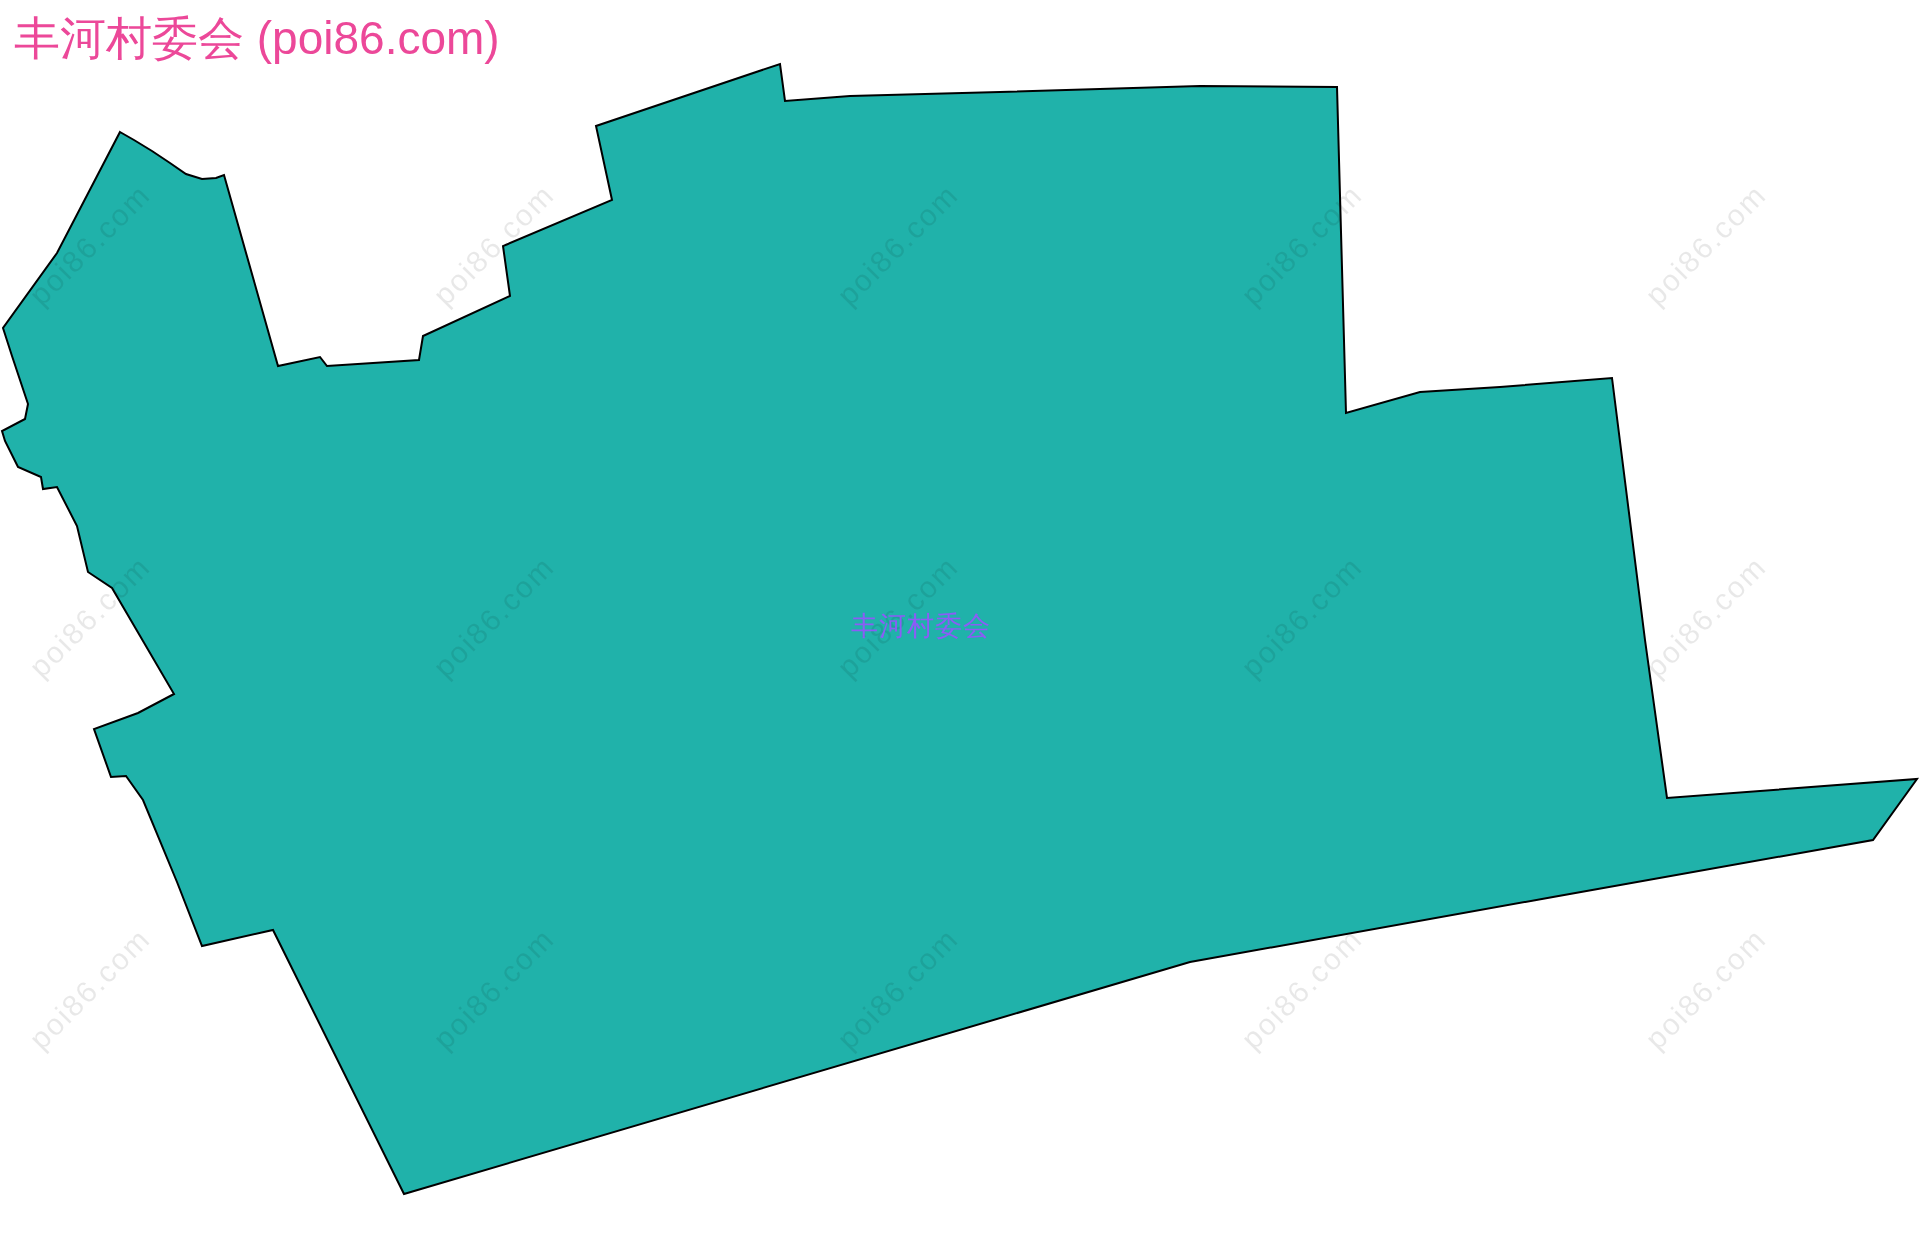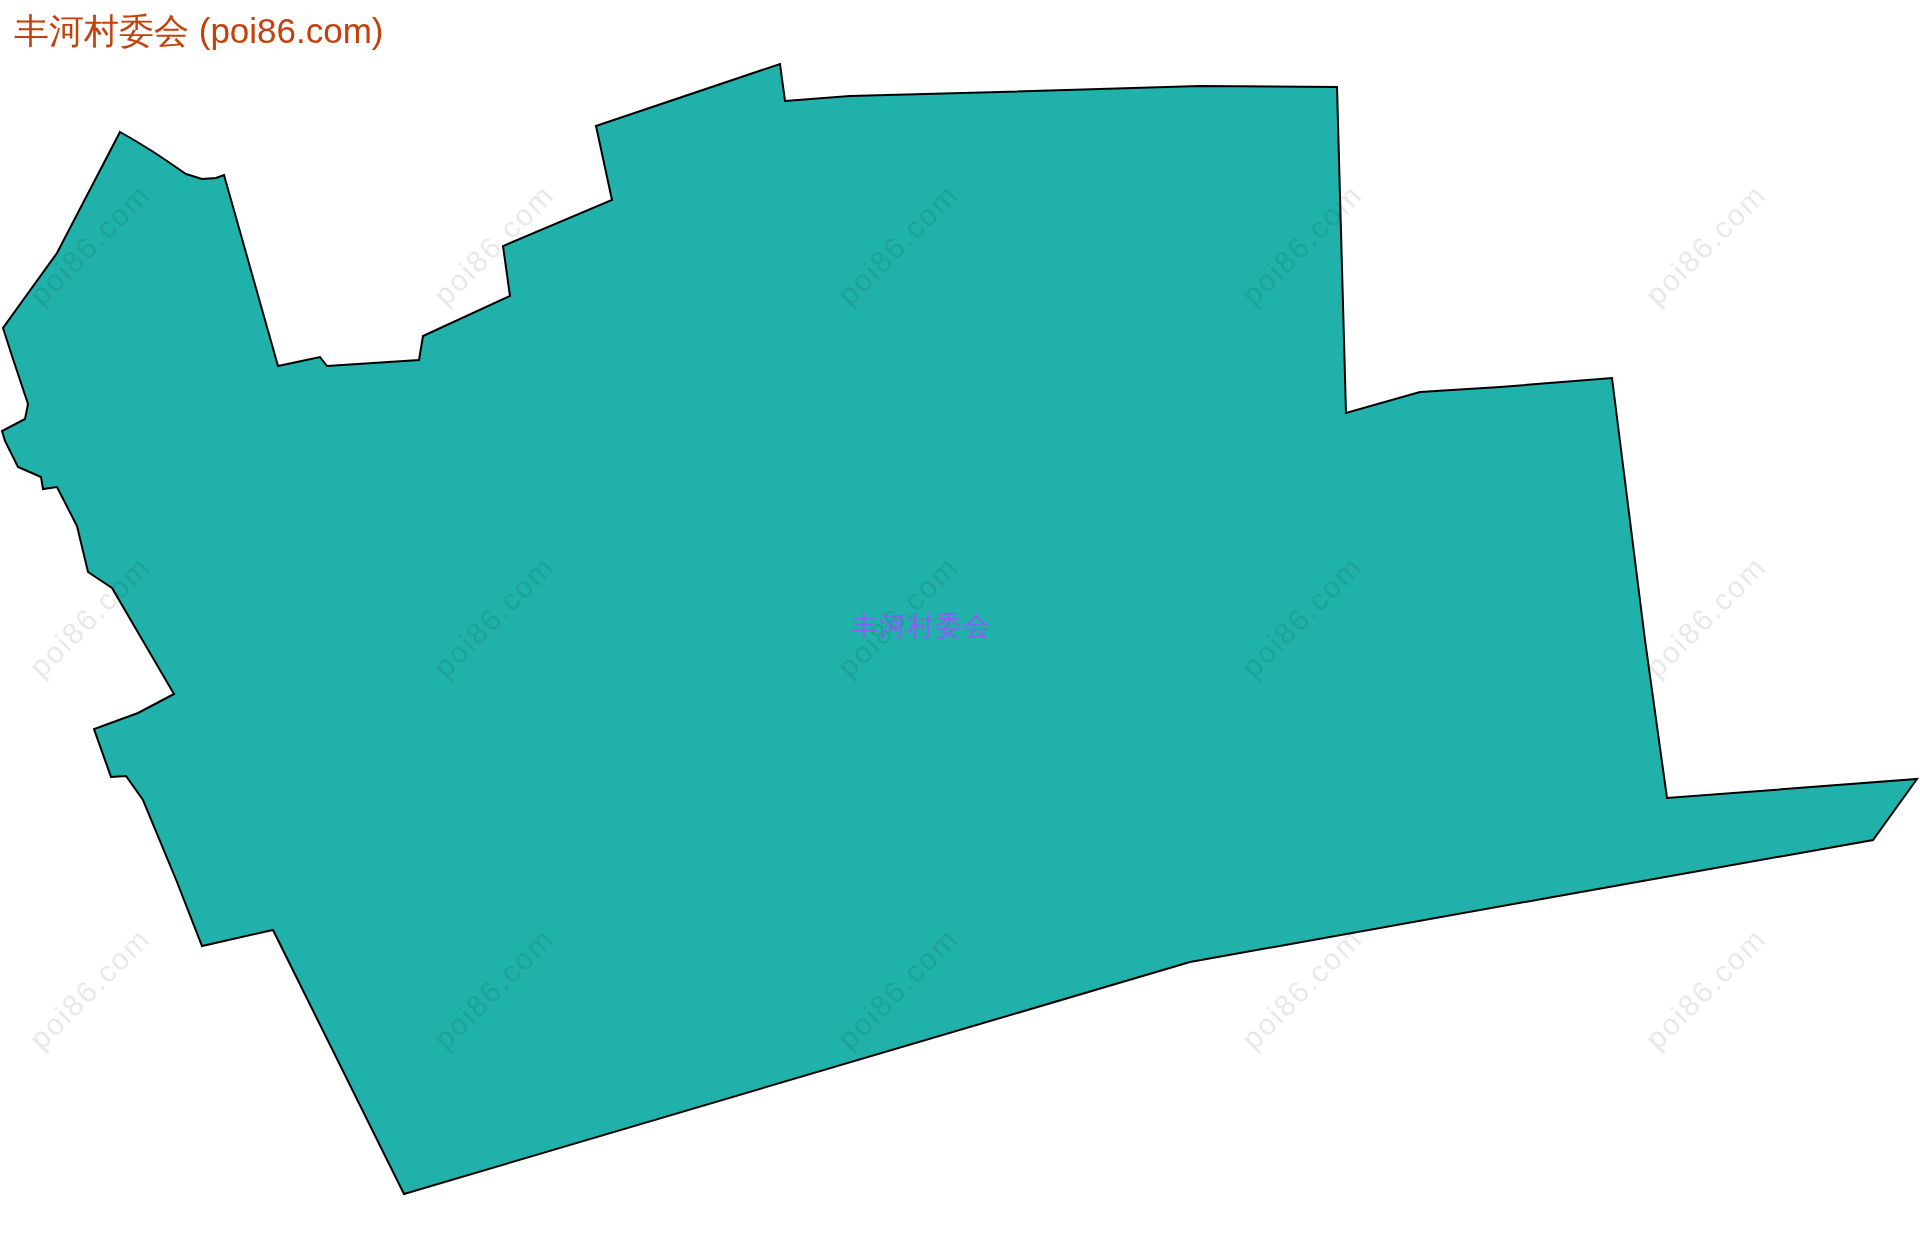--- a/index.html
+++ b/index.html
@@ -36,22 +36,22 @@
     white-space: nowrap;
     font-size: 30px;
     letter-spacing: 2px;
     transform: translate(-50%, -50%) rotate(-45deg);
     user-select: none;
   }
   .page-title {
     position: absolute;
     left: 14px;
     top: 8px;
-    font-size: 35px;
-    color: #c2410c;
+    font-size: 46px;
+    color: #ec4899;
     white-space: nowrap;
   }
   .region-label {
     position: absolute;
     transform: translate(-50%, -50%);
     font-size: 27px;
     letter-spacing: 1px;
     color: #8b5cf6;
     white-space: nowrap;
   }

